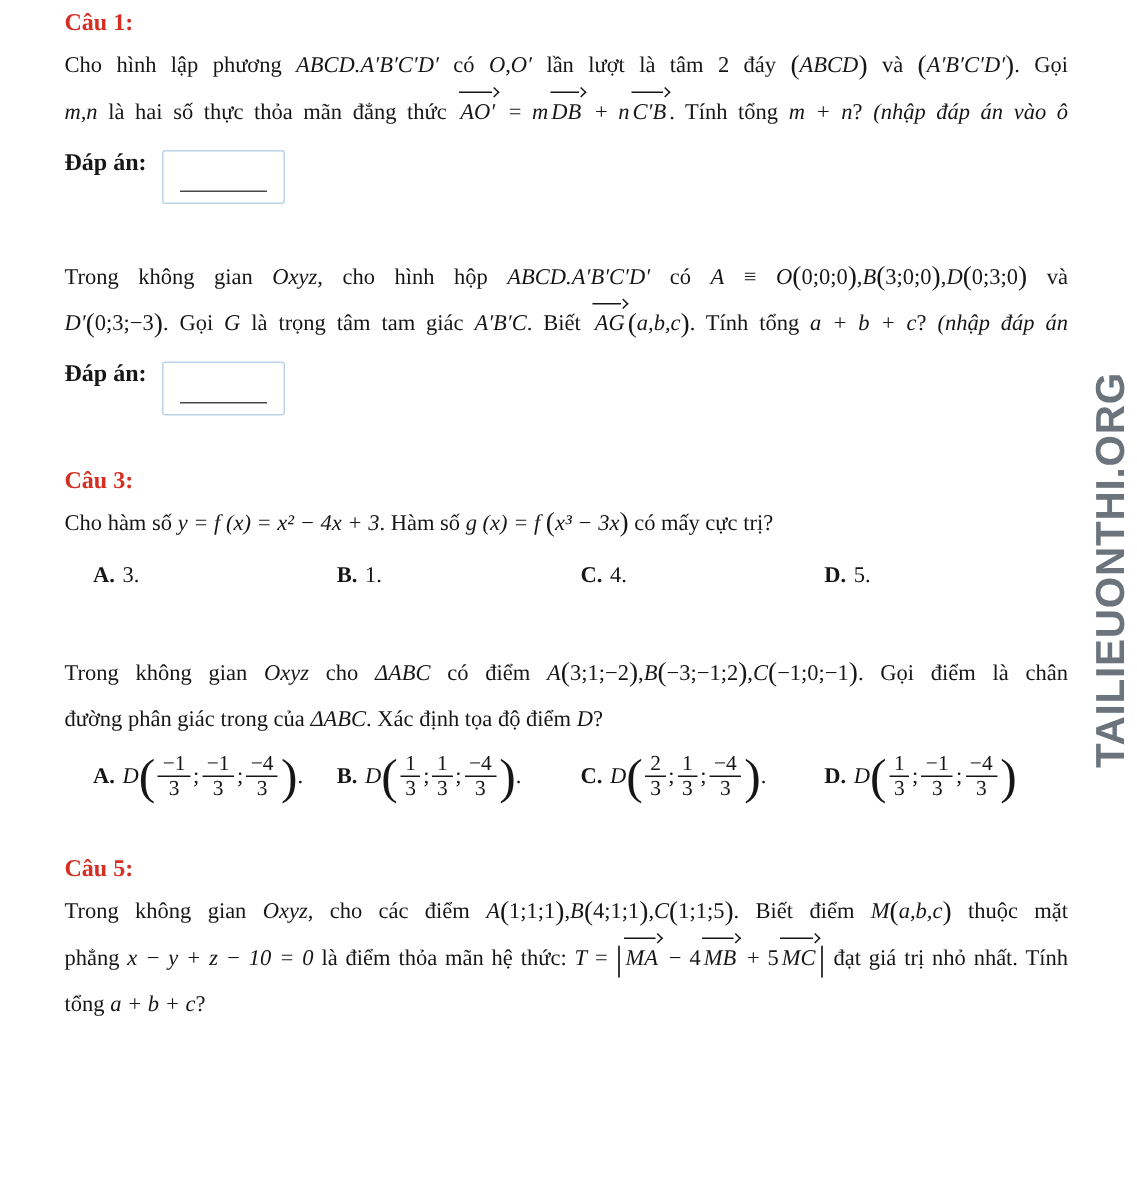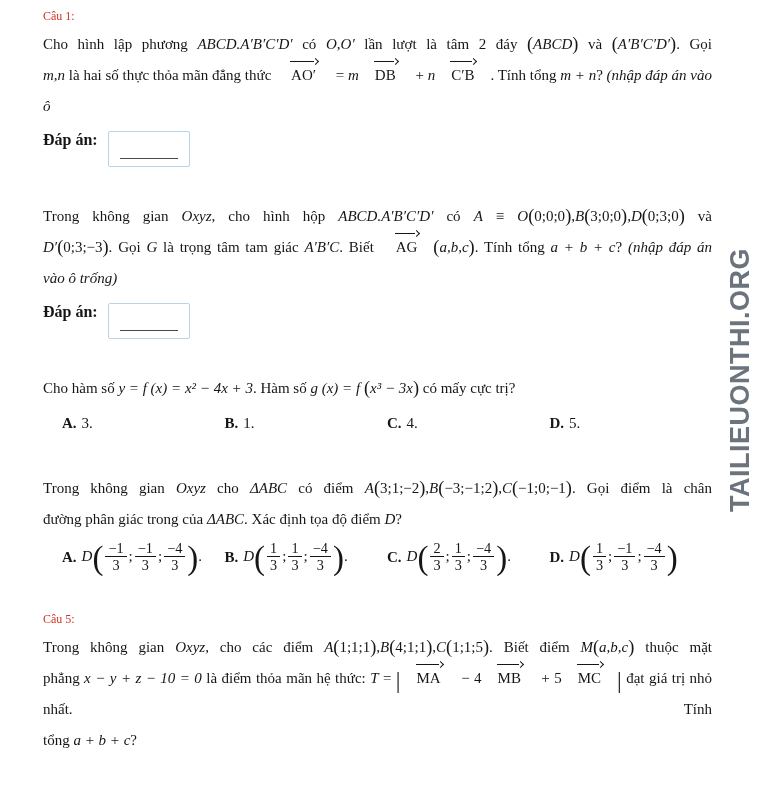--- a/index.html
+++ b/index.html
@@ -6,31 +6,31 @@
   body{
     width:758px;height:800px;overflow:hidden;background:#ffffff;
     font-family:"Liberation Serif","DejaVu Serif",serif;
     color:var(--ink,#161616);
     position:relative;
   }
   .page{padding:6px 46px 0 43px;}
   .question{margin-bottom:34px;}
   .q-head{
     color:var(--red,#d42f22);
-    font-weight:400;font-size:12px;line-height:20px;margin:0 0 3px 0;
+    font-weight:700;font-size:16px;line-height:20px;margin:0 0 3px 0;
   }
   .q-line{
     font-size:15px;line-height:31px;
   }
   .q-line.just{text-align:justify;text-align-last:justify;}
   .it{font-style:italic;}
   
   .vec{
-    position:relative;display:inline-block;
-    margin:0 14px;padding:0 2px;
+    font-style:italic;position:relative;display:inline-block;
+    margin:0 0;padding:0 2px;
   }
   .vec::before{
     content:"";position:absolute;left:1px;right:4px;top:1px;
     border-top:1.2px solid #161616;
   }
   .vec::after{
     content:"";position:absolute;right:0;top:-1px;width:4px;height:4px;
     border-top:1.2px solid #161616;border-right:1.2px solid #161616;
     transform:rotate(45deg);
   }
@@ -89,31 +89,31 @@
       <span class="answer-box">
           <span class="answer-line"></span>
         </span>
     </div>
   </section>
 
   <section class="question">
     <div class="q-body">
         <div class="q-line just"><span>Trong không gian </span><span class="it">Oxyz</span><span>, cho hình hộp </span><span class="it">ABCD.A′B′C′D′</span><span> có </span><span class="it">A</span><span> ≡ </span><span class="it">O</span><span><span class="mp">(</span><span>0;0;0</span><span class="mp">)</span></span><span>,</span><span class="it">B</span><span><span class="mp">(</span><span>3;0;0</span><span class="mp">)</span></span><span>,</span><span class="it">D</span><span><span class="mp">(</span><span>0;3;0</span><span class="mp">)</span></span><span> và</span></div>
         <div class="q-line just"><span class="it">D′</span><span><span class="mp">(</span><span>0;3;−3</span><span class="mp">)</span></span><span>. Gọi </span><span class="it">G</span><span> là trọng tâm tam giác </span><span class="it">A′B′C</span><span>. Biết </span><span class="vec">AG</span><span><span class="mp">(</span><span class="it">a,b,c</span><span class="mp">)</span></span><span>. Tính tổng </span><span class="it">a + b + c</span><span>? </span><span class="it">(nhập đáp án</span></div>
-        <div class="q-line"><span class="it">vào ô trống)</span></div>
       </div>
     <div class="answer-row">
       <span class="answer-label">Đáp án:</span>
       <span class="answer-box">
           <span class="answer-line"></span>
         </span>
     </div>
   </section>
 
   <section class="question">
+    <h3 class="q-head">Câu 3:</h3>
     <div class="q-body">
         <div class="q-line"><span>Cho hàm số </span><span class="it">y = f (x) = x² − 4x + 3</span><span>. Hàm số </span><span class="it">g (x) = f </span><span><span class="mp">(</span><span class="it">x³ − 3x</span><span class="mp">)</span></span><span> có mấy cực trị?</span></div>
       </div>
     <div class="options">
       <div class="opt">
         <span class="opt-label">A.</span>
         <span class="opt-body"><span>3.</span></span>
       </div>
       <div class="opt">
         <span class="opt-label">B.</span>

